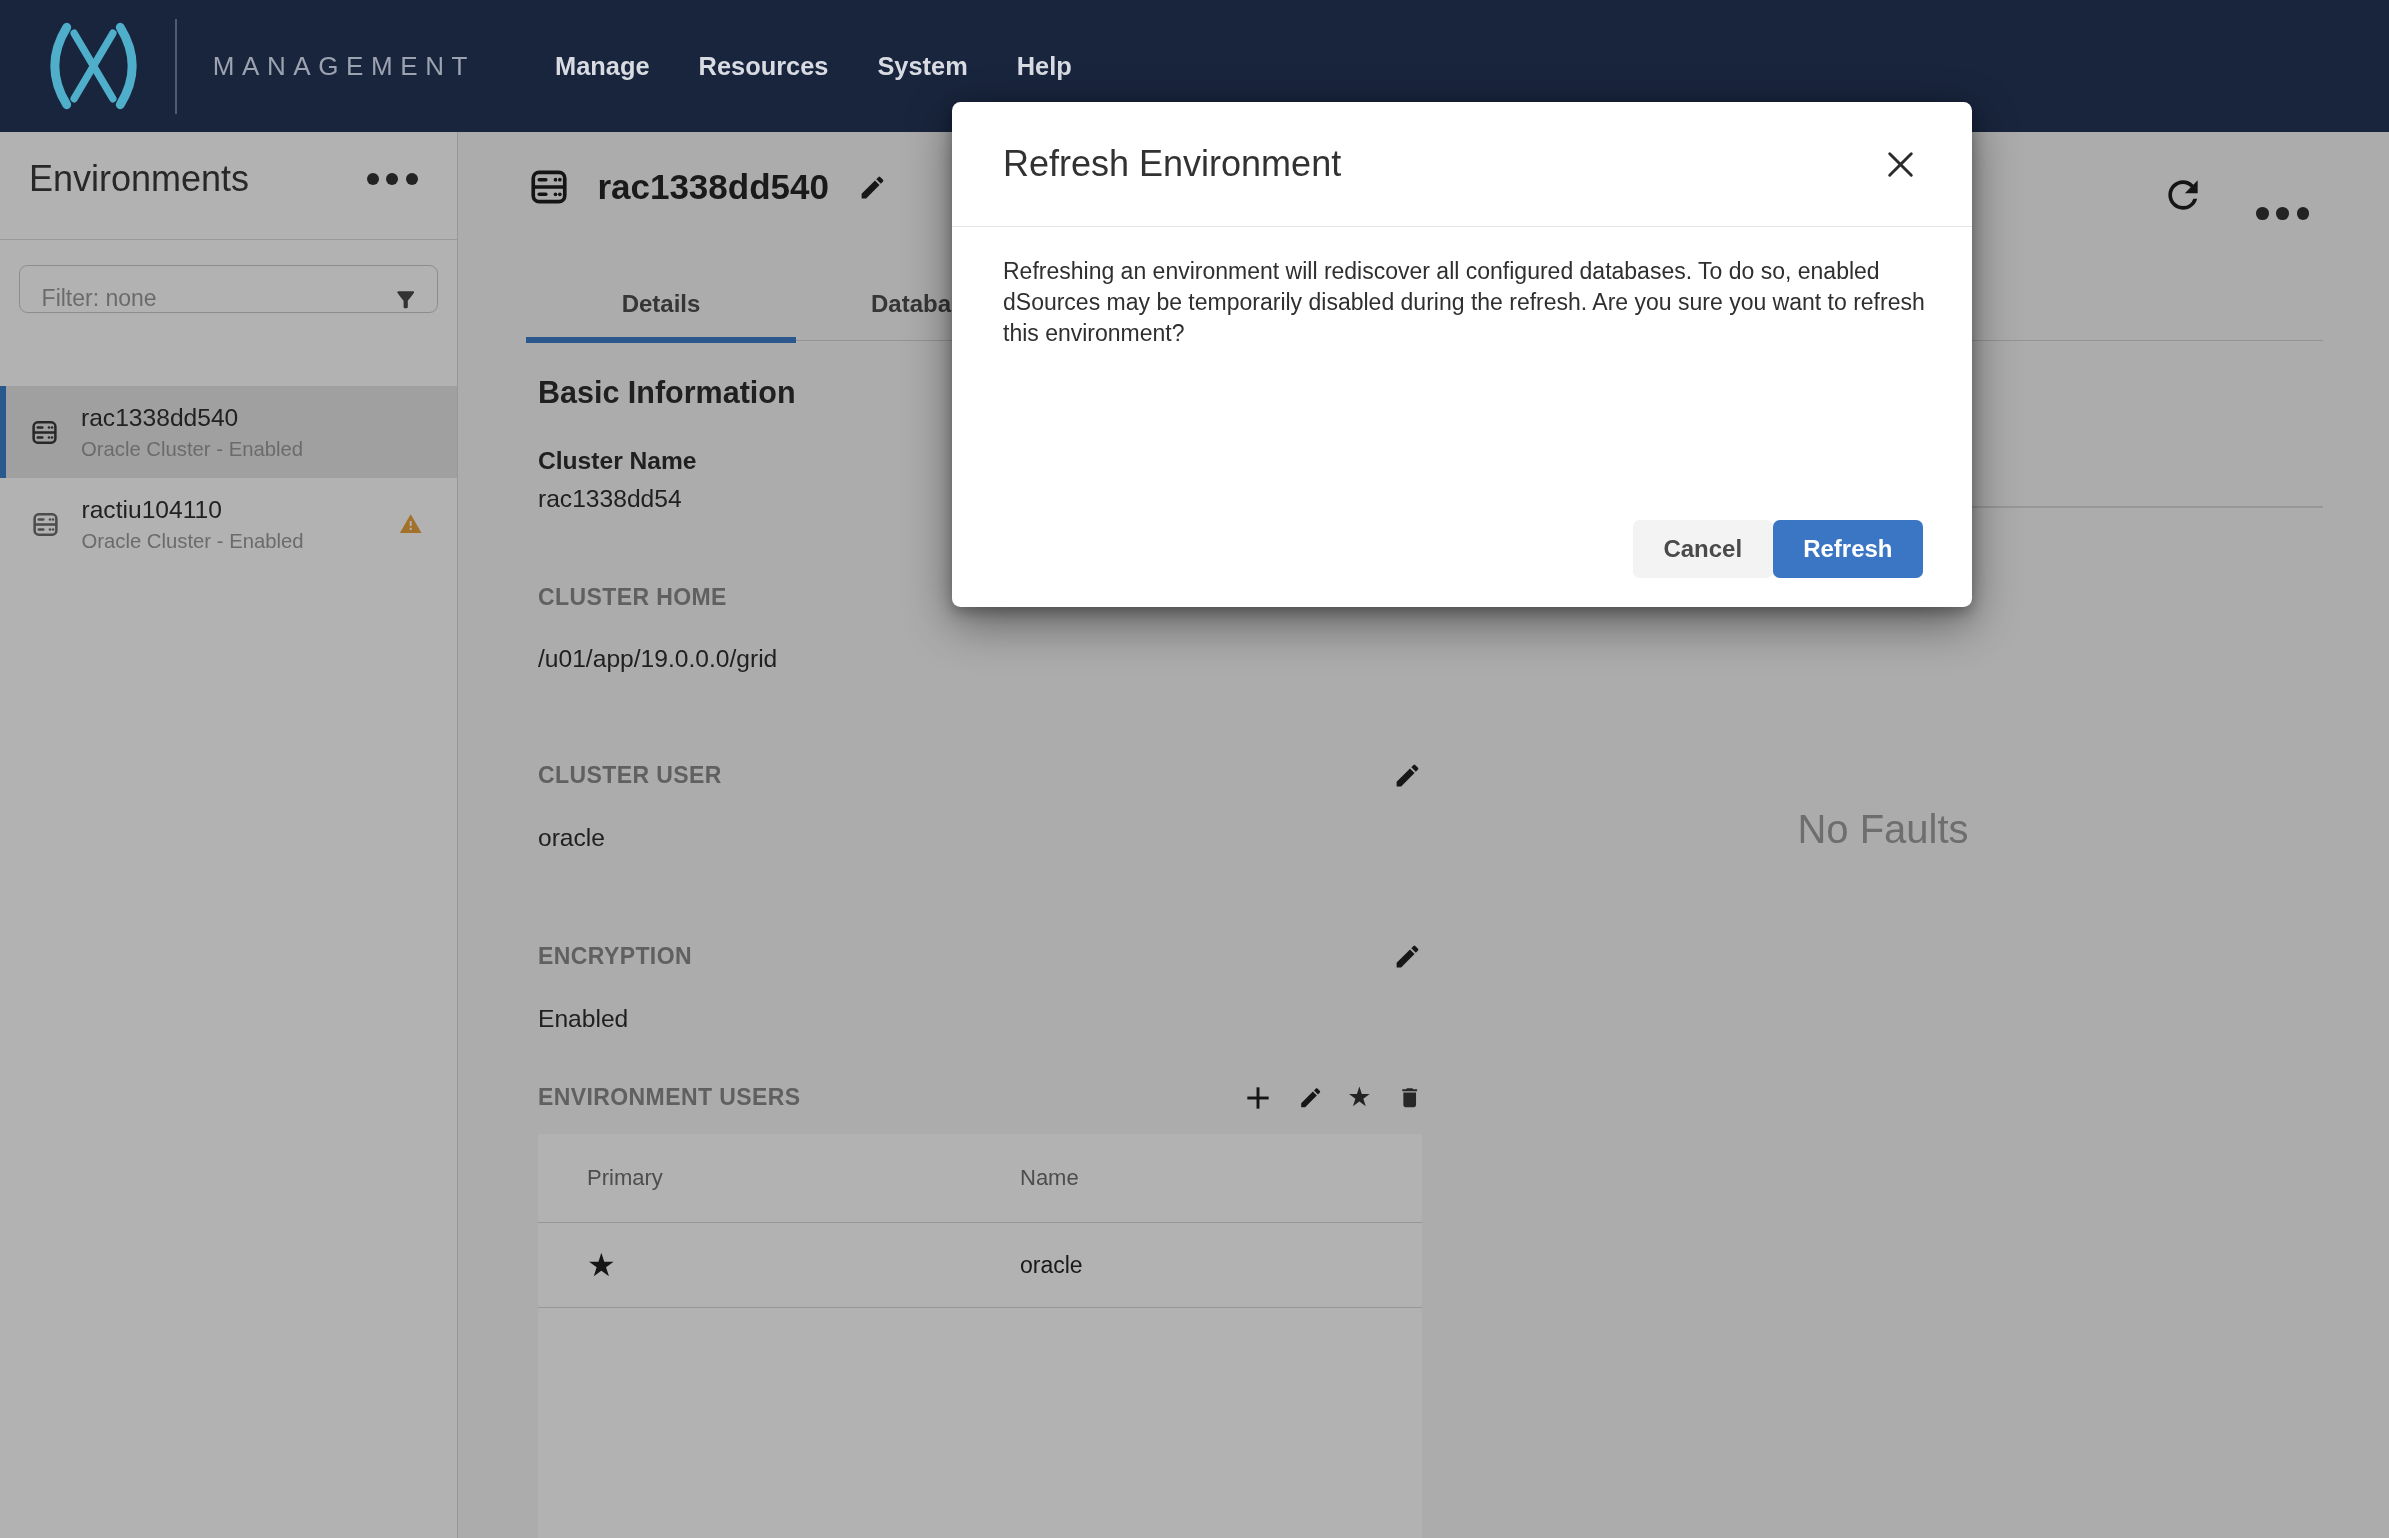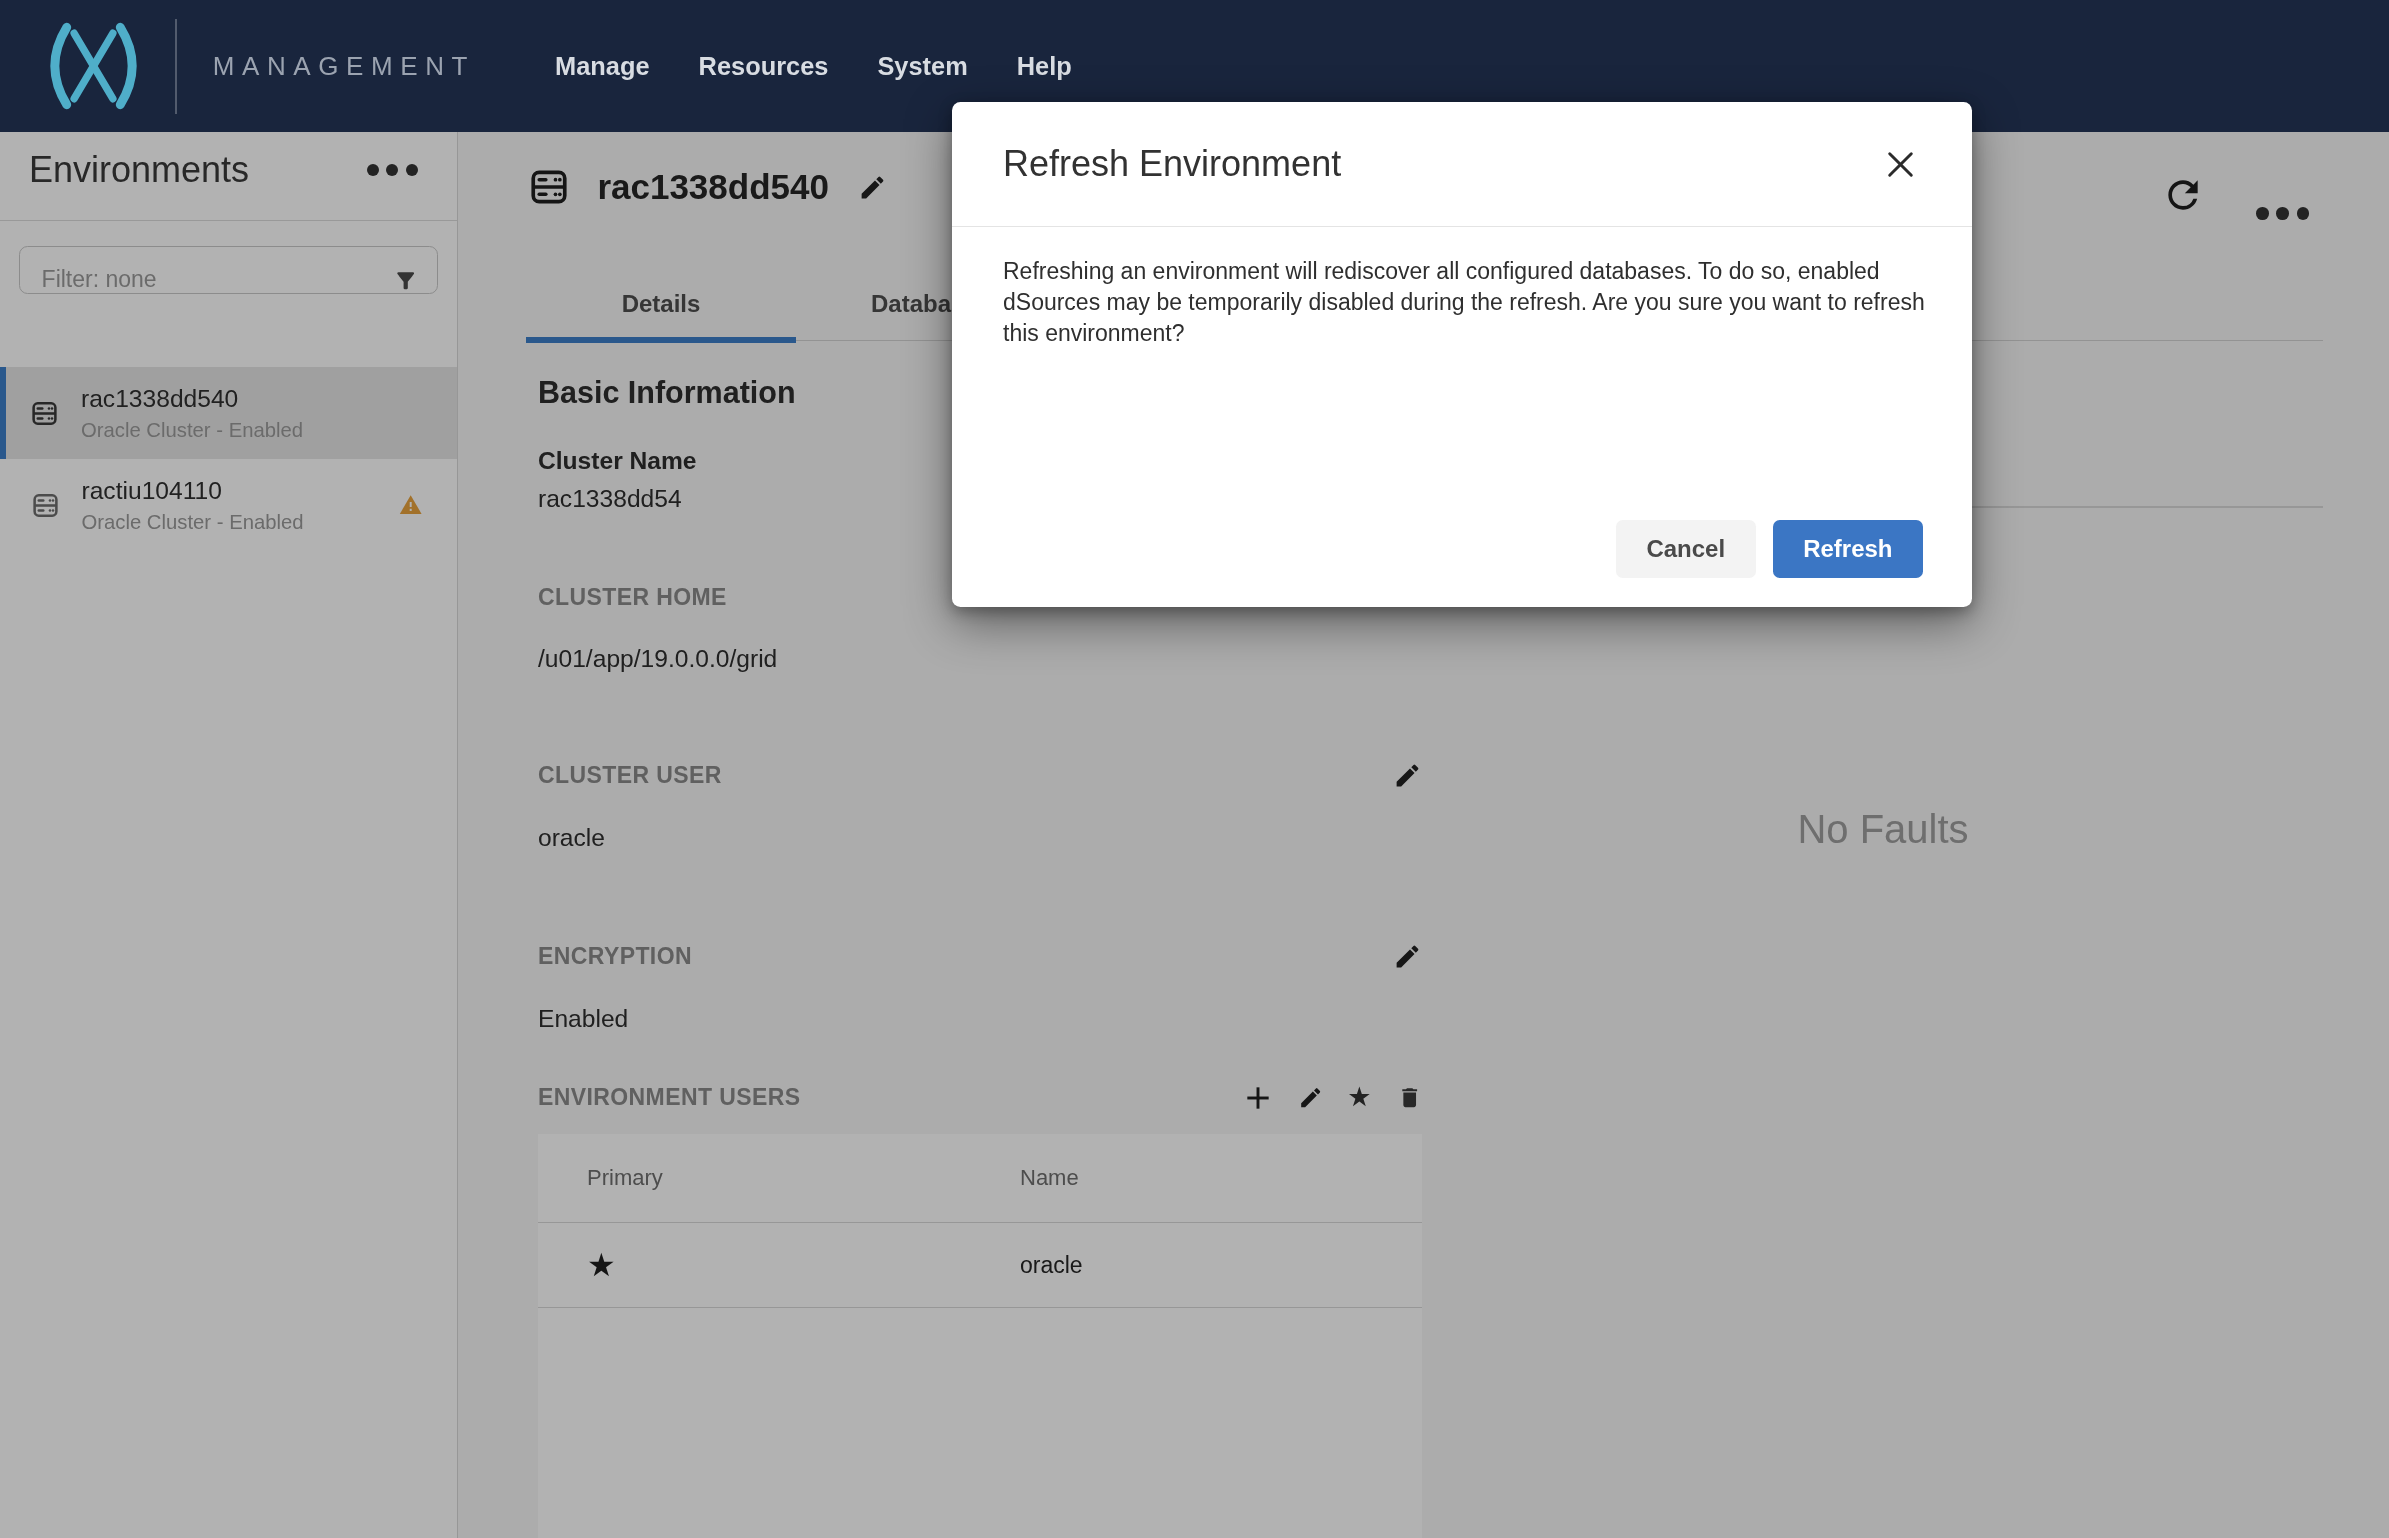--- a/index.html
+++ b/index.html
@@ -12,21 +12,21 @@
             display:flex; align-items:center; padding-left:34px; z-index:10; }
   .logo-svg { width:119px; height:100px; display:block; }
   .nav-sep { width:1.7px; height:95px; background:rgba(255,255,255,0.25); margin:0 36px 0 22px; }
   .brand { font-size:26px; letter-spacing:7.6px; color:#9BA3B0; font-weight:400; }
   .nav-menu { display:flex; margin-left:80px; gap:49px; align-items:center; }
   .nav-item { font-size:25.4px; font-weight:bold; color:#D8DCE2; cursor:pointer; }
 
   
   #sidebar { position:absolute; left:0; top:132px; width:458px; bottom:0; background:#FFFFFF;
              border-right:0.8px solid #D8D8D8; }
-  .sb-header { height:89px; display:flex; align-items:center; justify-content:space-between;
+  .sb-header { height:108px; display:flex; align-items:center; justify-content:space-between;
                padding:0 39px 13px 29px; border-bottom:0.8px solid #DCDCDC; }
   .sb-title { font-size:36px; color:#3A3A3A; font-weight:400; }
   .kebab { display:flex; gap:7.6px; align-items:center; cursor:pointer; }
   .kebab i { width:12px; height:12px; border-radius:50%; background:#333; display:block; }
   .filter-box { margin:25.4px 18.6px 0 18.6px; height:48px; border:1.7px solid #C9C9C9; border-radius:8.5px;
                 display:flex; align-items:flex-end; padding:0 18.6px 0 22px; }
   .filter-input { flex:1; border:none; outline:none; background:transparent; font-size:23px;
                   color:#555; font-family:"Liberation Sans", sans-serif; }
   .filter-input::placeholder { color:#9A9A9A; opacity:1; }
   .funnel-svg { width:25.4px; height:25.4px; color:#4A4A4A; flex:none; cursor:pointer; }
@@ -98,21 +98,21 @@
   #dim-overlay { position:absolute; left:0; top:132px; right:0; bottom:0;
                  background:rgba(0,0,0,0.30); z-index:40; }
   #modal { position:absolute; left:952px; top:102px; width:1020px; height:505px; background:#fff;
            border-radius:8.5px; z-index:50;
            box-shadow:0 15.3px 47px rgba(0,0,0,0.45), 0 4.2px 13.6px rgba(0,0,0,0.28); }
   .modal-header { height:125px; display:flex; align-items:center; justify-content:space-between;
                   padding:0 53px 0 51px; border-bottom:1.7px solid #E4E4E4;text-align:right; }
   .modal-title { font-size:36px; color:#323232; font-weight:400; }
   .close-svg { width:37px; height:37px; color:#2B2B2B; cursor:pointer; }
   .modal-body { padding:29px 47px 0 51px; font-size:23px; line-height:1.35; color:#2F2F2F; }
-  .modal-footer { position:absolute; right:49px; bottom:29px; display:flex; gap:17px;justify-content:flex-end; }
+  .modal-footer { position:absolute; right:49px; bottom:29px; display:flex; gap:0;justify-content:flex-end; }
   .btn { height:58px; border:none; border-radius:6.8px; font-size:24px; font-weight:bold;
          padding:0 30.5px; display:flex; align-items:center; justify-content:center;
          font-family:"Liberation Sans", sans-serif; cursor:pointer; }
   .btn-cancel { background:#F3F3F3; color:#4A4A4A; }
   .btn-primary { background:#3B76C4; color:#FFFFFF; }
 </style>
 </head>
 <body>
 
 <svg width="0" height="0" style="position:absolute">

